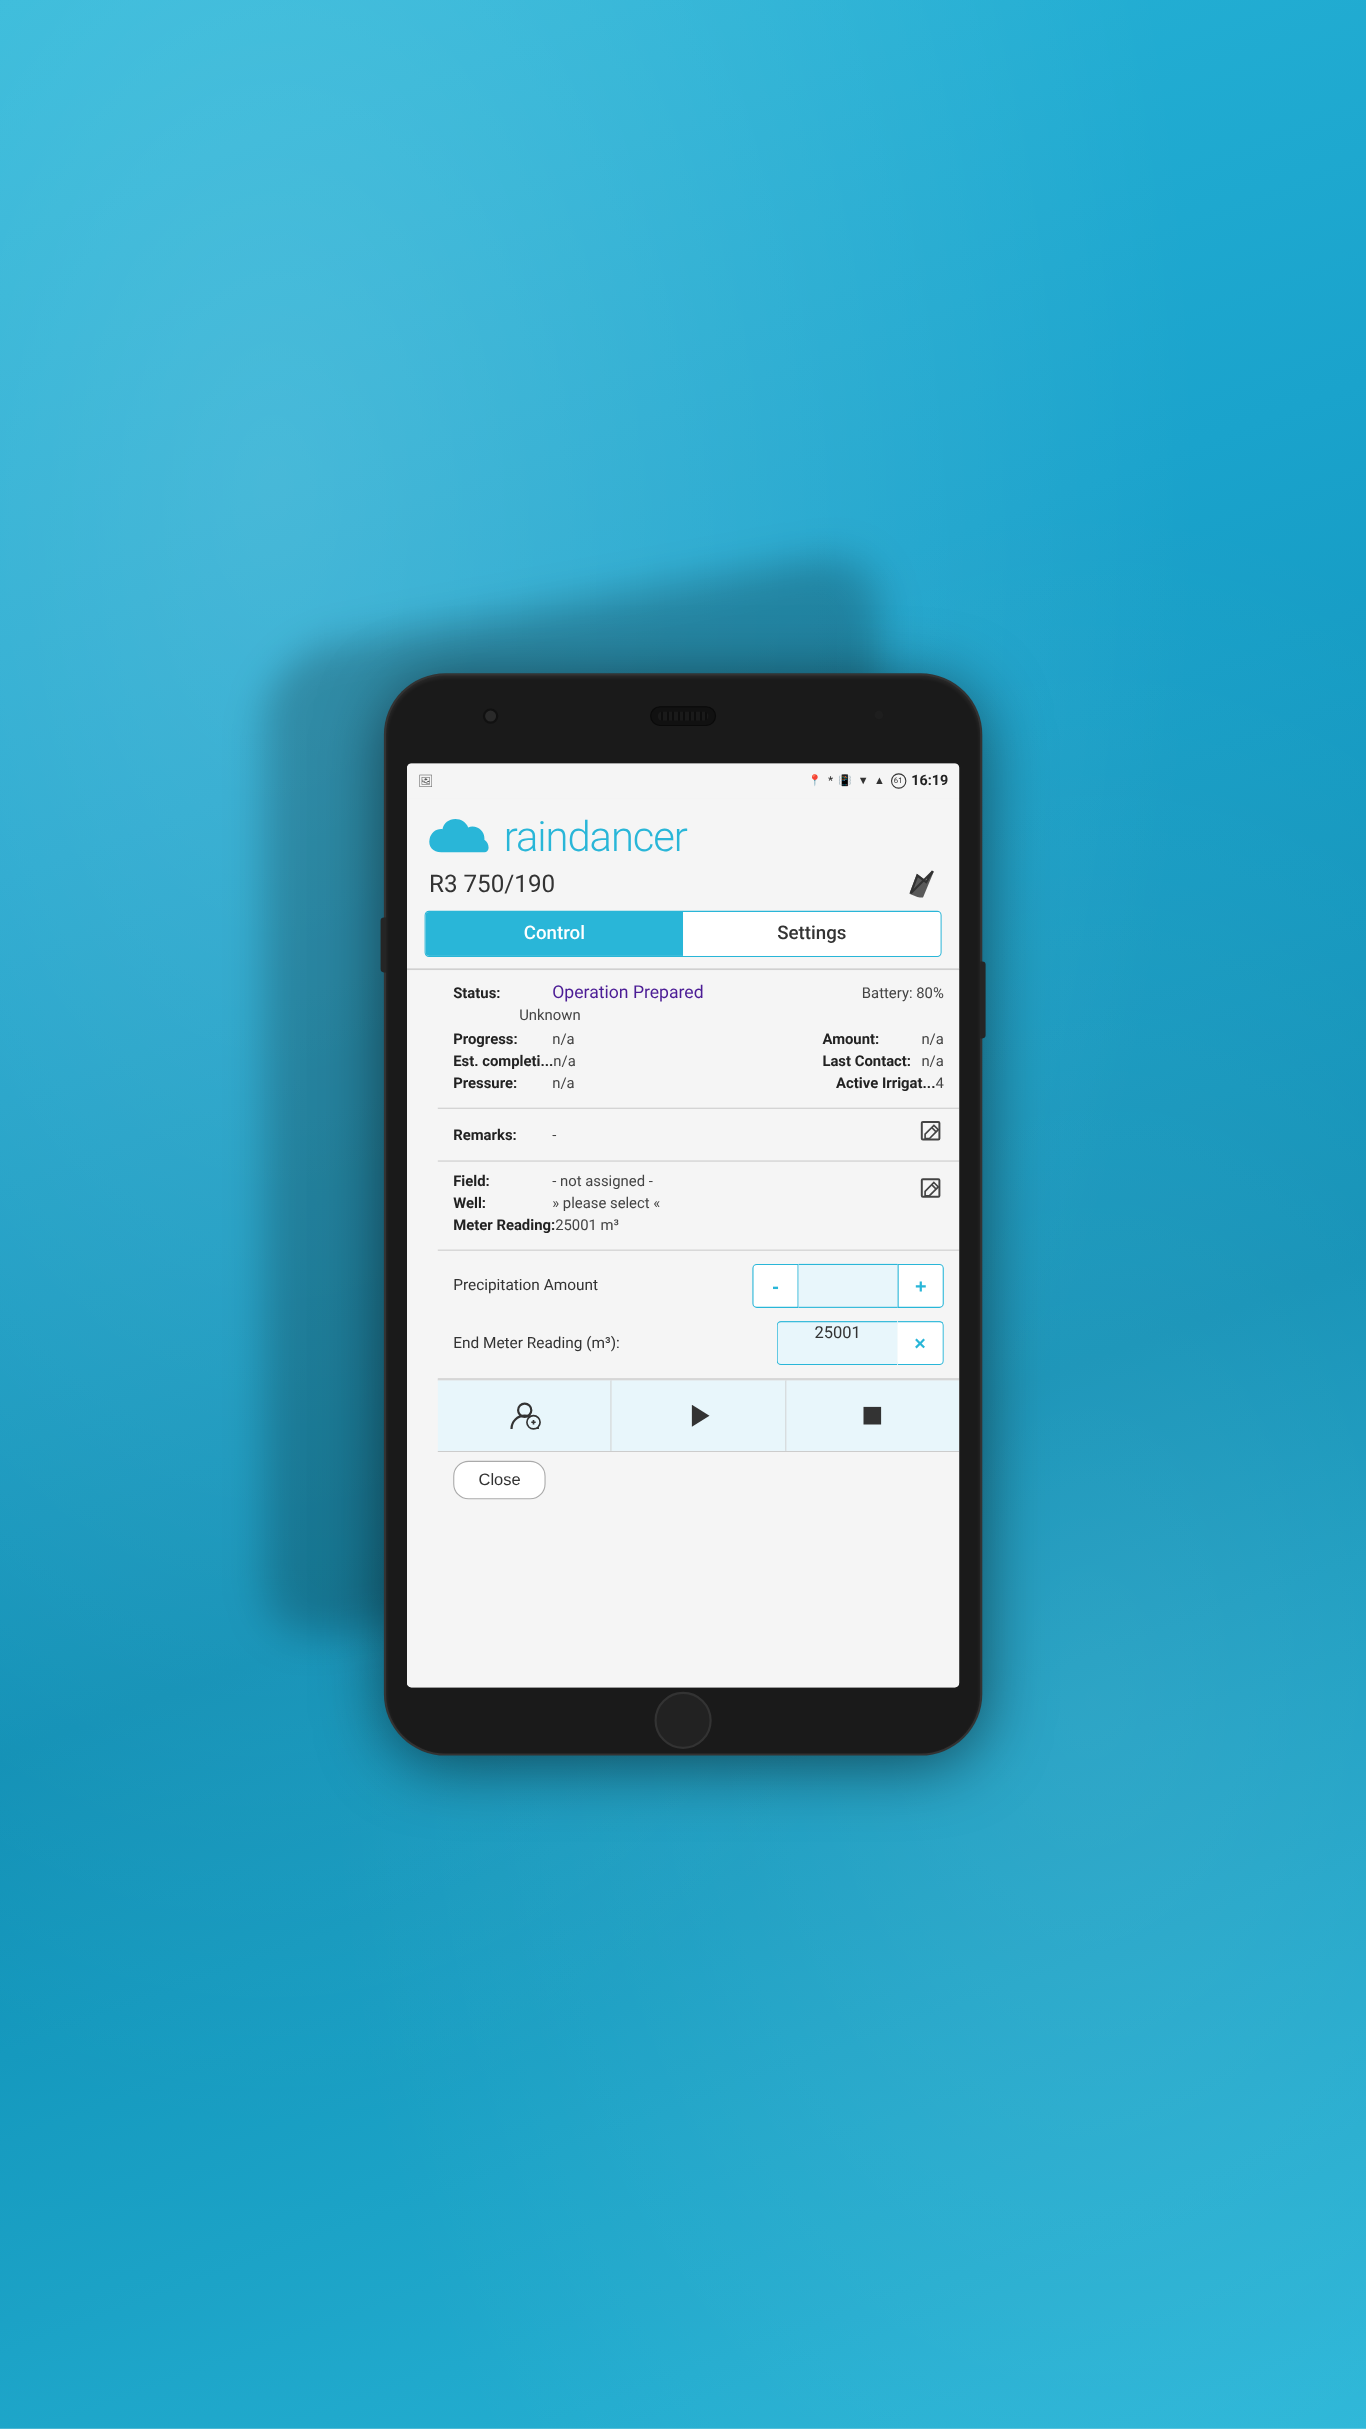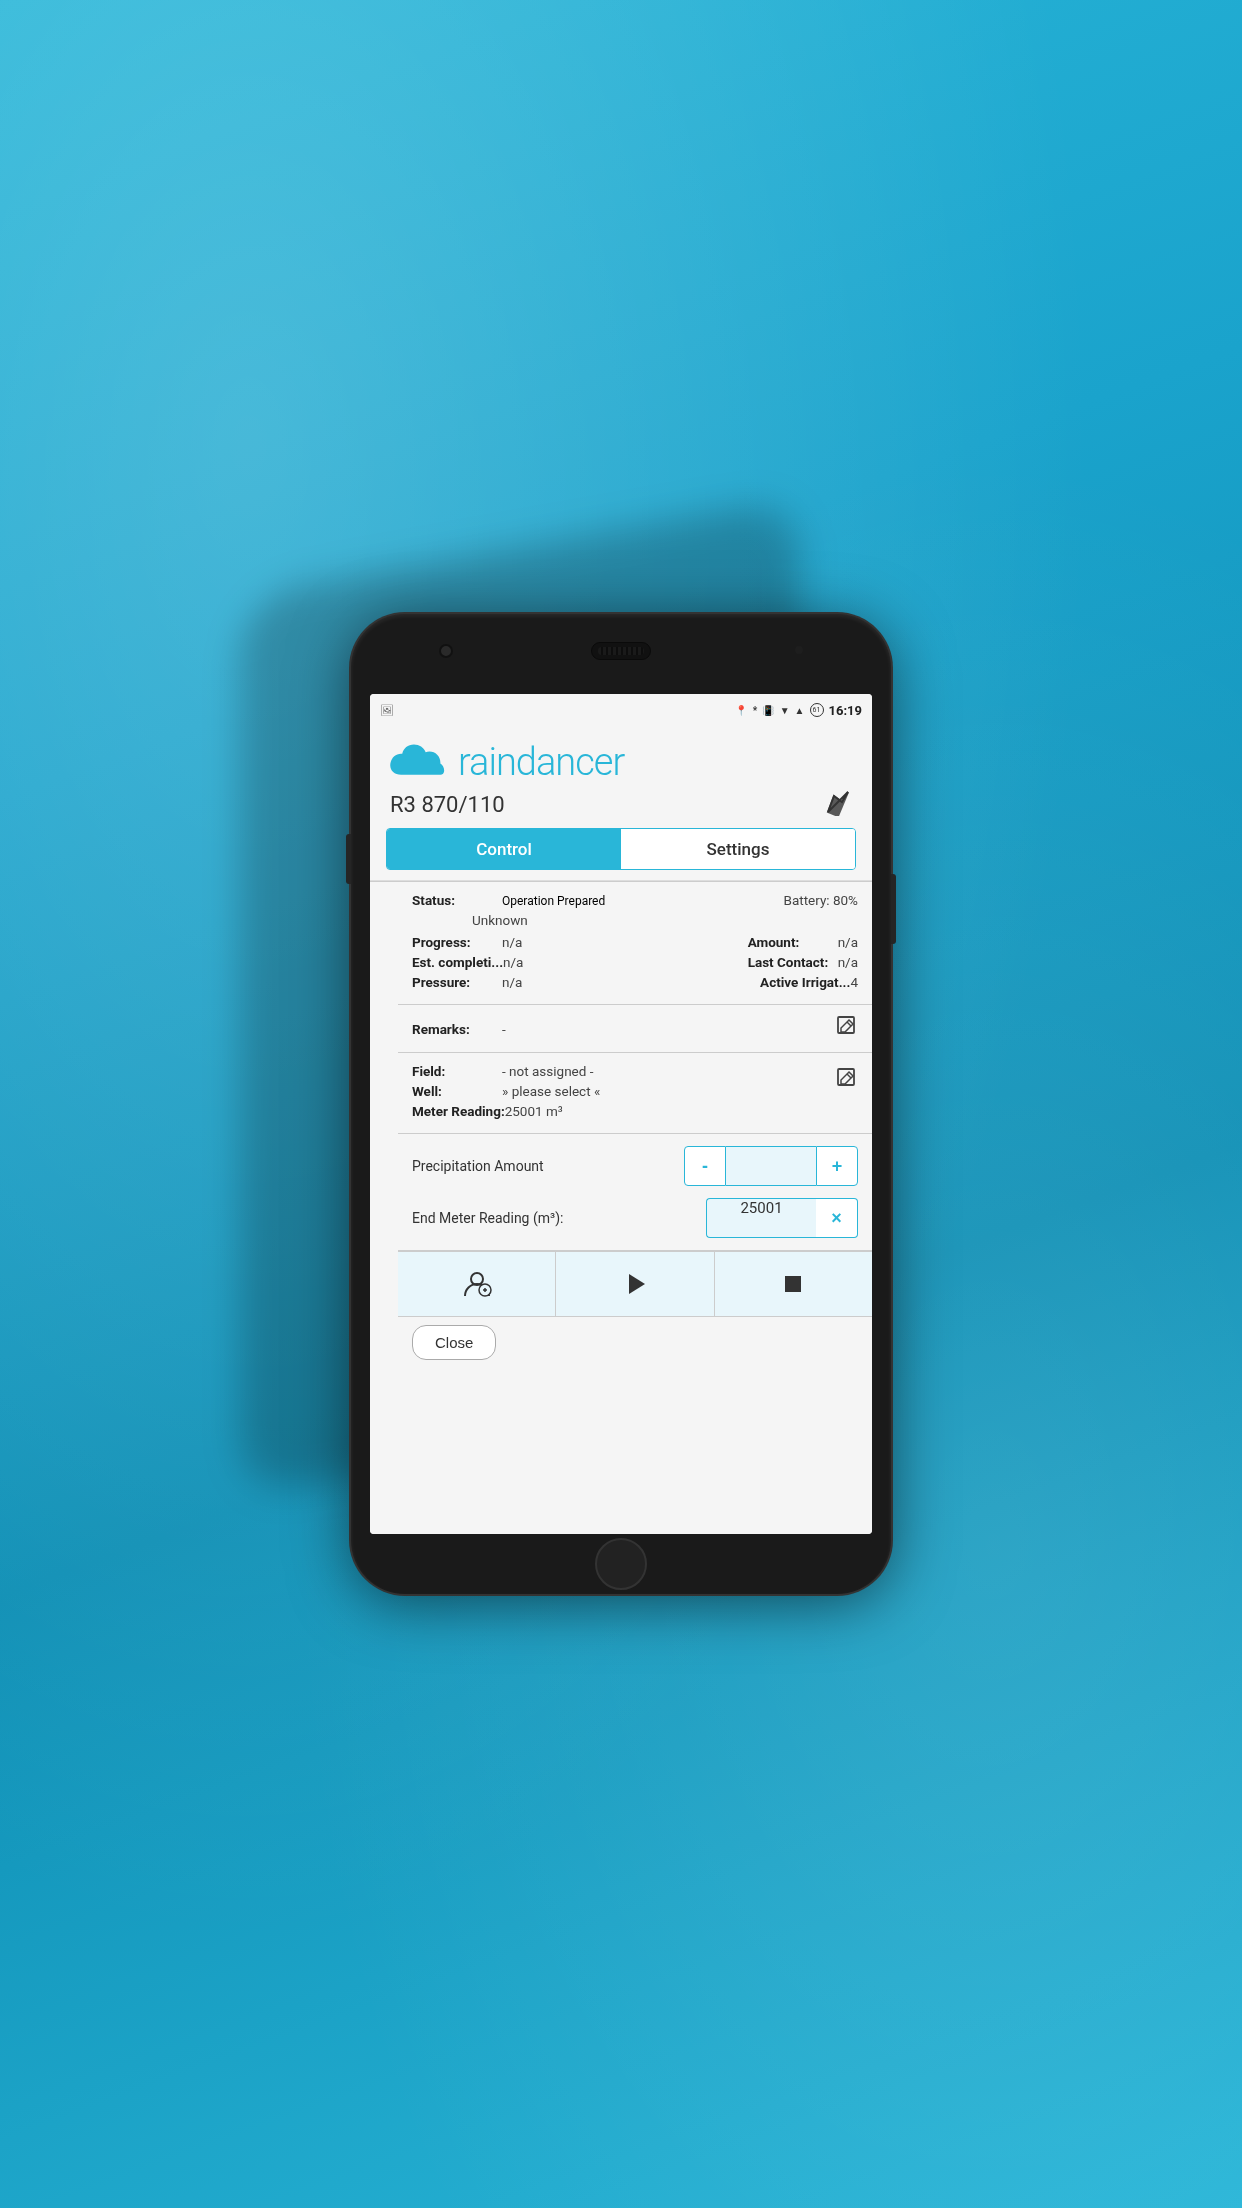--- a/index.html
+++ b/index.html
@@ -305,22 +305,22 @@
       color: #444;
     }
 
     .status-row {
       display: flex;
       justify-content: space-between;
       align-items: baseline;
     }
 
     .status-main {
-      font-size: 12px;
-      color: #000000;
+      font-size: 16px;
+      color: #4c1d95;
     }
 
     .battery-text {
       font-size: 13.5px;
       color: #444;
     }
 
     
     .remarks-section {
       padding: 10px 14px;
@@ -545,21 +545,21 @@
 
     <div class="app-header">
       <div class="logo-container">
 
         <svg class="logo-cloud" viewBox="0 0 90 58" fill="none" xmlns="http://www.w3.org/2000/svg">
           <path d="M72 46H20C10 46 4 39 6 30C7.5 23 13 18 20 18C20.5 18 21 18.05 21.5 18.1C23 11 29 6 37 6C44 6 50 10 52.5 16C54 15.4 55.7 15 57.5 15C65.5 15 72 21.5 72 29.5C72 30 71.98 30.5 71.95 31C75 33 77 36.5 77 40.5C77 43.5 74.8 46 72 46Z" fill="#29b6d8"></path>
         </svg>
         <span class="logo-text">raindancer</span>
       </div>
       <div class="device-title-row">
-        <span class="device-title">R3 870/110</span>
+        <span class="device-title">R3 750/190</span>
 
         <span style="cursor:pointer;">
           <svg width="28" height="28" viewBox="0 0 28 28" fill="none" xmlns="http://www.w3.org/2000/svg">
             <polygon points="4,24 10,8 18,14 24,4" stroke="#333" stroke-width="2" fill="none"></polygon>
             <polygon points="4,24 10,8 18,14 24,4 14,28" stroke="#333" stroke-width="2" fill="#333" opacity="0.8"></polygon>
           </svg>
         </span>
       </div>
 
       <div class="tab-bar">

